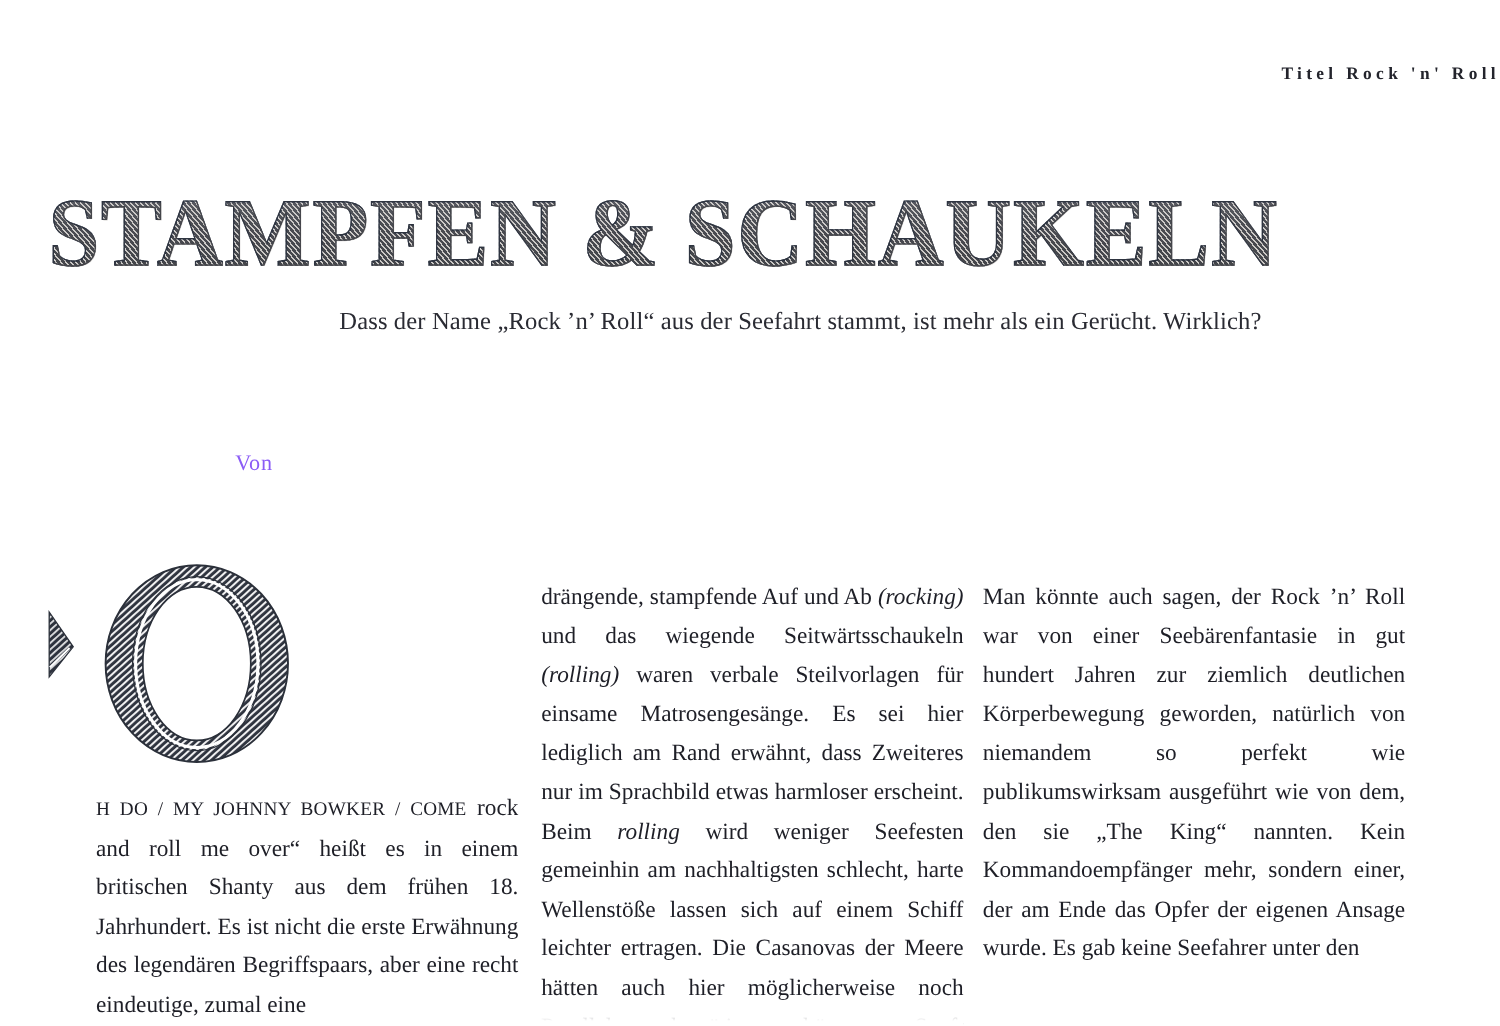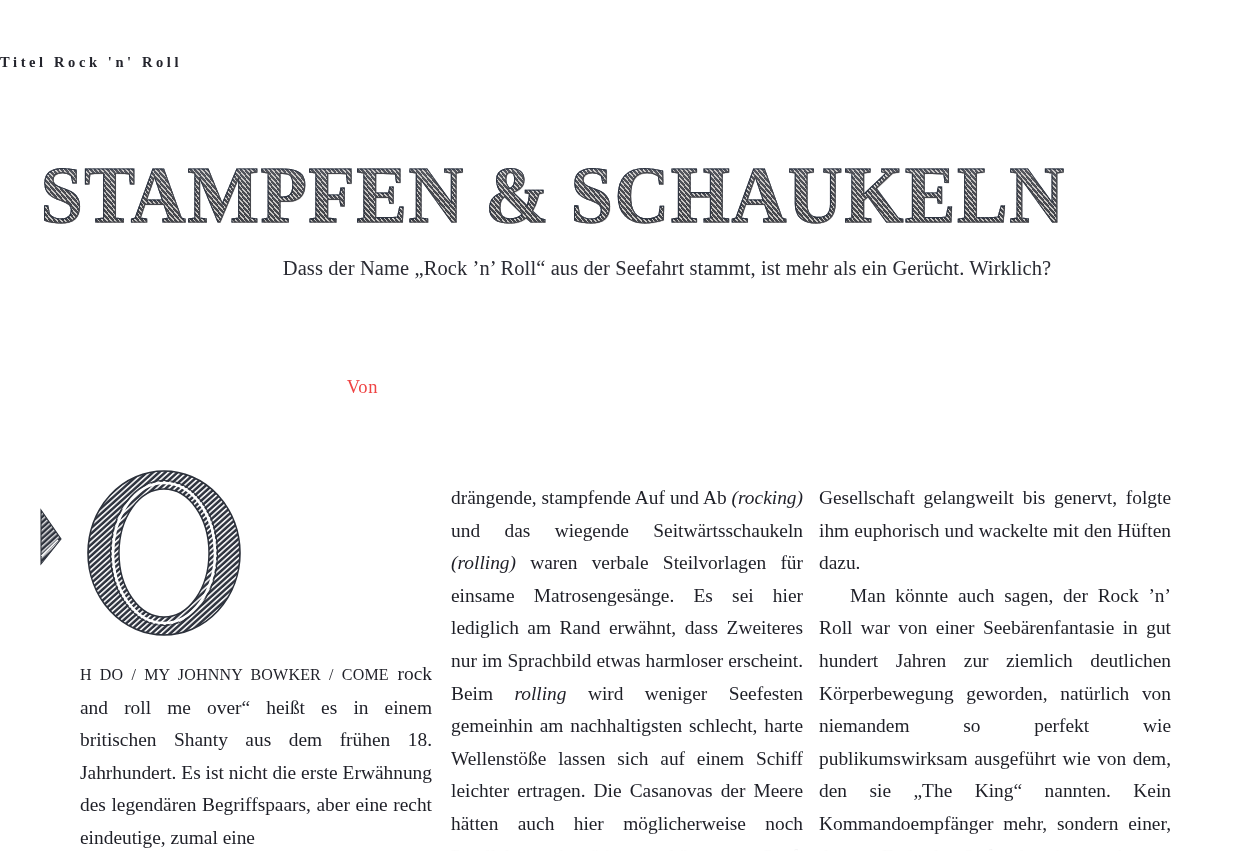--- a/index.html
+++ b/index.html
@@ -21,21 +21,21 @@
     inset: 0;
     background: #ffffff;
   }
 
   
   .running-head {
     position: absolute;
     top: 54px;
     left: 0;
     width: 1250px;
-    text-align: left;
+    text-align: right;
     font-family: "Liberation Serif", serif;
     font-size: 14.5px;
     font-weight: 700;
     letter-spacing: 3.6px;
     color: #23242c;
     white-space: pre;
   }
 
   
   .headline-wrap {
@@ -89,25 +89,25 @@
     letter-spacing: 0.1px;
     padding-left: 42px;
   }
 
   
   .byline {
     position: absolute;
     top: 372px;
     left: 196px;
     width: 182px;
-    text-align: right;
+    text-align: left;
     font-family: "Liberation Serif", serif;
     font-size: 18.5px;
     line-height: 31px;
-    color: #ef4444;
+    color: #8b5cf6;
     letter-spacing: 0.6px;
   }
   .byline .by-label { display: block; }
   .byline .by-author { display: block; }
 
   
   .arrow-marker {
     position: absolute;
     left: 38px;
     top: 506px;
@@ -211,18 +211,17 @@
   <div class="col" id="col-1">
     <p><span class="opening-caps">H DO / MY JOHNNY BOWKER / COME</span><span> rock and roll me over“ heißt es in einem britischen Shanty aus dem frühen 18. Jahrhundert. Es ist nicht die erste Erwähnung des legendären Begriffspaars, aber eine recht eindeutige, zumal eine</span></p>
   </div>
 
   <div class="col" id="col-2">
     <p>drängende, stampfende Auf und Ab <i>(rocking)</i> und das wiegende Seitwärtsschaukeln <i>(<i>rolling</i>)</i> waren verbale Steilvorlagen für einsame Matrosengesänge. Es sei hier lediglich am Rand erwähnt, dass Zweiteres nur im Sprachbild etwas harmloser erscheint. Beim <i>rolling</i> wird weniger Seefesten gemeinhin am nachhaltigsten schlecht, harte Wellenstöße lassen sich auf einem Schiff leichter ertragen. Die Casanovas der Meere hätten auch hier möglicherweise noch Parallelen bestätigen können. Sanft schaukelnde Umarmungen richten</p>
     <div class="cut-fade"></div>
   </div>
 
   <div class="col" id="col-3">
-    <p>Gesellschaft gelangweilt bis genervt, folgte ihm euphorisch und wackelte mit den Hüften dazu.</p>
     <p>Man könnte auch sagen, der Rock ’n’ Roll war von einer Seebärenfantasie in gut hundert Jahren zur ziemlich deutlichen Körperbewegung geworden, natürlich von niemandem so perfekt wie publikumswirksam ausgeführt wie von dem, den sie „The King“ nannten. Kein Kommandoempfänger mehr, sondern einer, der am Ende das Opfer der eigenen Ansage wurde. Es gab keine Seefahrer unter den</p>
     <div class="cut-fade"></div>
   </div>
 
 </div>
 
 </body></html>

